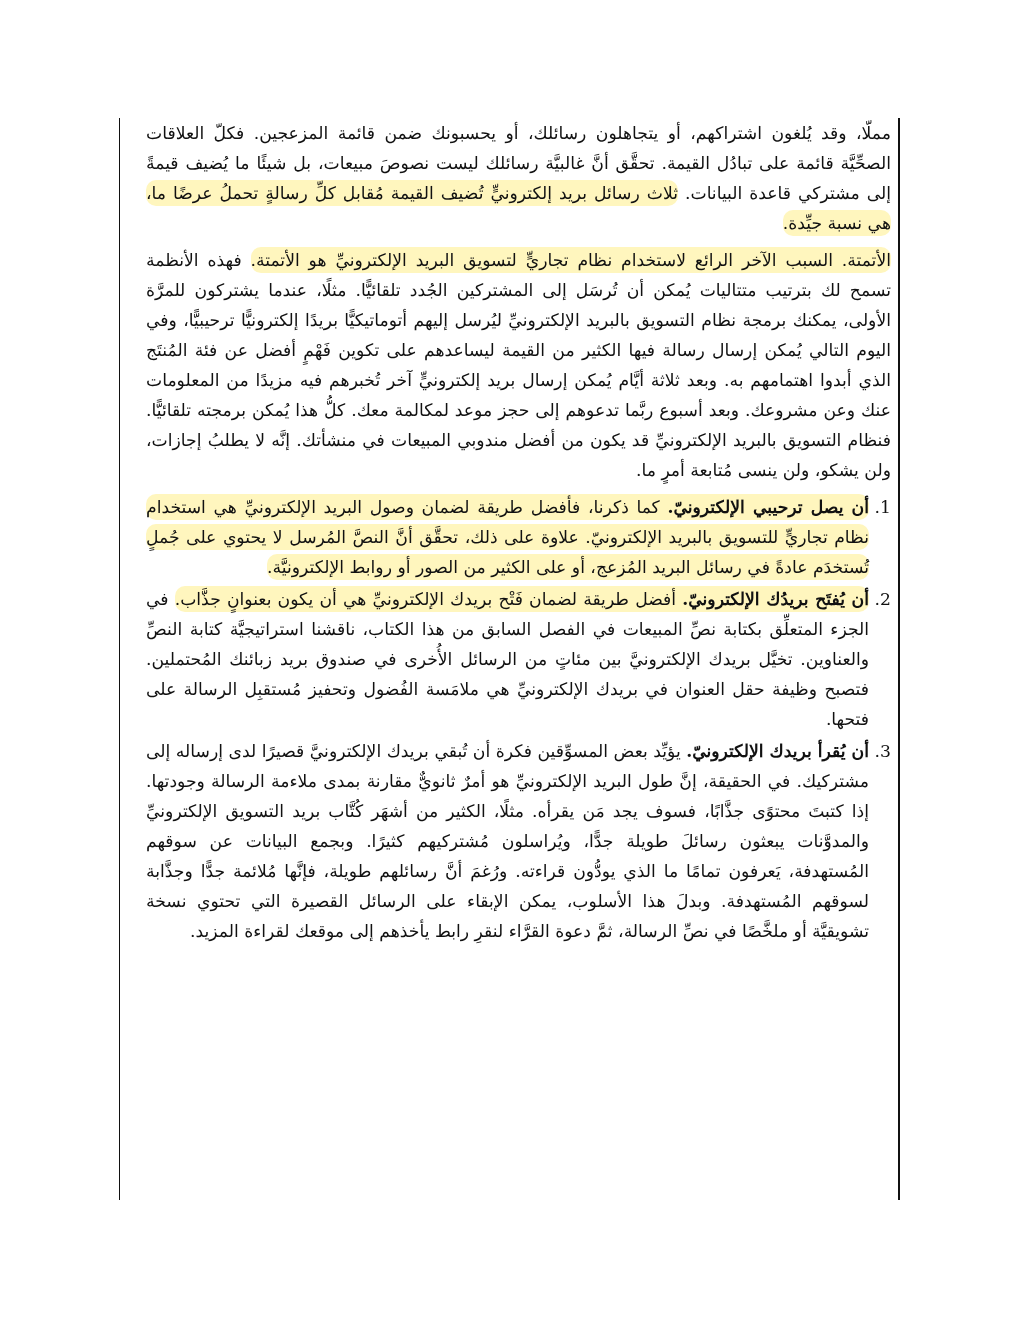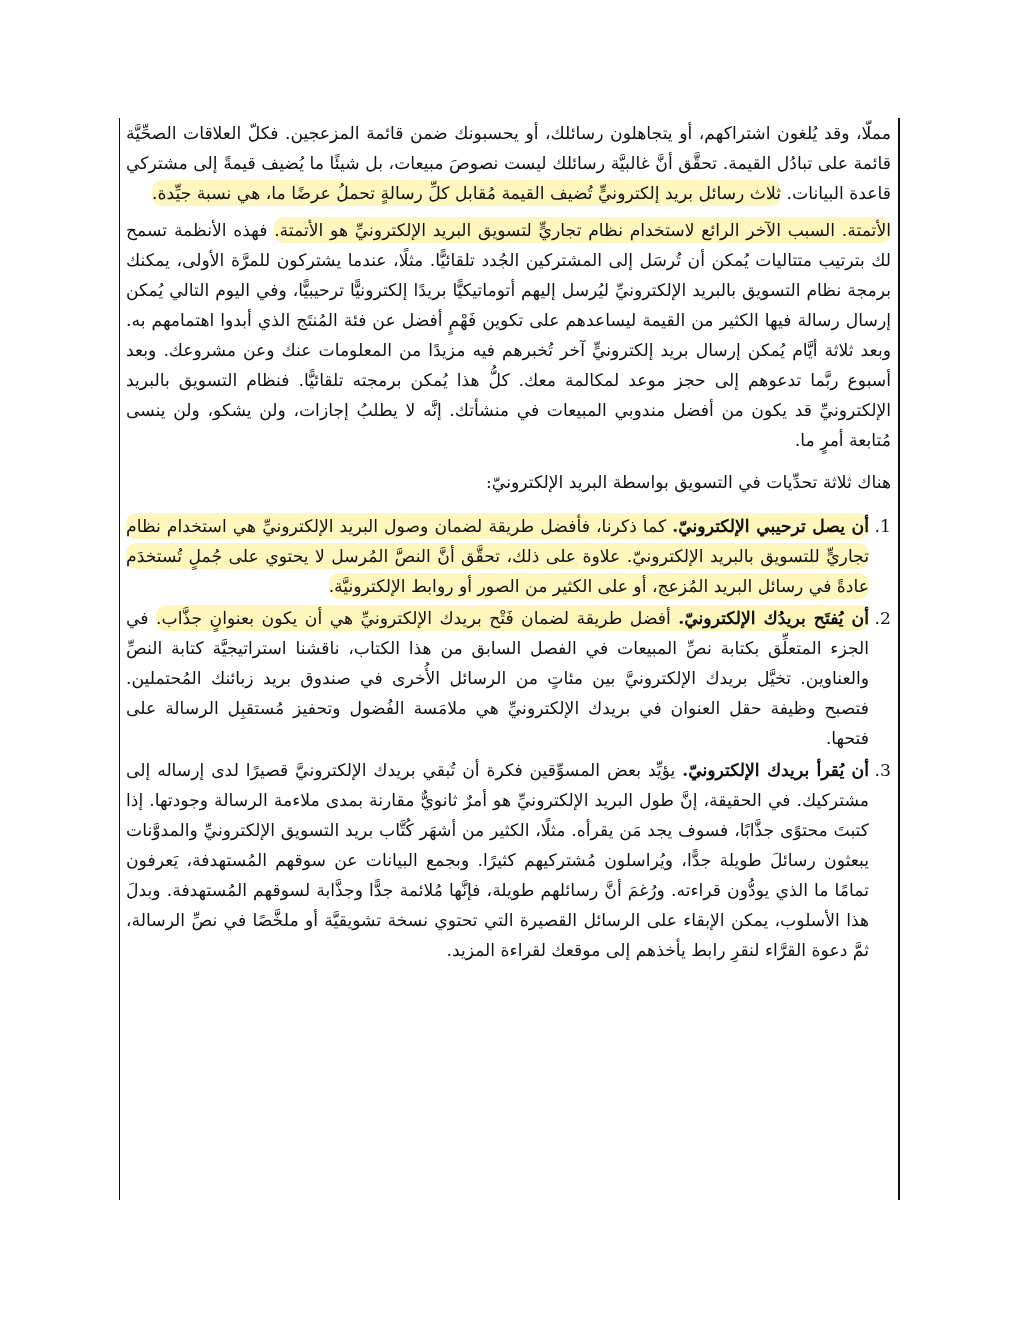--- a/index.html
+++ b/index.html
@@ -3,21 +3,21 @@
   <meta charset="utf-8">
   <style>
     html, body { margin: 0; padding: 0; background: #ffffff; }
     body { width: 1020px; height: 1320px; position: relative; overflow: hidden; }
     .page {
       position: absolute; left: 119px; top: 118px; width: 781px; height: 1082px;
       border-left: 1.5px solid #111; border-right: 2px solid #111;
       box-sizing: border-box;
     }
     .content {
-      position: absolute; left: 6px; right: 7px; top: 0;
+      position: absolute; left: 26px; right: 7px; top: 0;
       direction: rtl; text-align: justify;
       font-family: "DejaVu Serif", serif;
       font-size: 17.2px; line-height: 30px; color: #111;
     }
     p { margin: 0; }
     .para { margin-bottom: 7px; text-align-last: right; }
     .intro { margin: 12px 0 14px 0; }
     .hl { background: #fff6be; border-radius: 10px; padding: 3px 0; box-decoration-break: clone; -webkit-box-decoration-break: clone; }
     .runin { font-weight: normal; }
     ol { list-style: none; margin: 0; padding: 0; }
@@ -28,21 +28,20 @@
 </head>
 <body>
 
 <div class="page">
   <div class="content">
 
     <p class="para"><span>مملّا، وقد يُلغون اشتراكهم، أو يتجاهلون رسائلك، أو يحسبونك ضمن قائمة المزعجين. فكلّ العلاقات الصحِّيَّة قائمة على تبادُل القيمة. تحقَّق أنَّ غالبيَّة رسائلك ليست نصوصَ مبيعات، بل شيئًا ما يُضيف قيمةً إلى مشتركي قاعدة البيانات. </span><span class="hl">ثلاث رسائل بريد إلكترونيٍّ تُضيف القيمة مُقابل كلِّ رسالةٍ تحملُ عرضًا ما، هي نسبة جيِّدة.</span></p>
 
     <p class="para"><span class="hl"><span class="runin">الأتمتة.</span><span> السبب الآخر الرائع لاستخدام نظام تجاريٍّ لتسويق البريد الإلكترونيِّ هو الأتمتة.</span></span><span> فهذه الأنظمة تسمح لك بترتيب متتاليات يُمكن أن تُرسَل إلى المشتركين الجُدد تلقائيًّا. مثلًا، عندما يشتركون للمرَّة الأولى، يمكنك برمجة نظام التسويق بالبريد الإلكترونيِّ ليُرسل إليهم أتوماتيكيًّا بريدًا إلكترونيًّا ترحيبيًّا، وفي اليوم التالي يُمكن إرسال رسالة فيها الكثير من القيمة ليساعدهم على تكوين فَهْمٍ أفضل عن فئة المُنتَج الذي أبدوا اهتمامهم به. وبعد ثلاثة أيَّام يُمكن إرسال بريد إلكترونيٍّ آخر تُخبرهم فيه مزيدًا من المعلومات عنك وعن مشروعك. وبعد أسبوع ربَّما تدعوهم إلى حجز موعد لمكالمة معك. كلُّ هذا يُمكن برمجته تلقائيًّا. فنظام التسويق بالبريد الإلكترونيِّ قد يكون من أفضل مندوبي المبيعات في منشأتك. إنَّه لا يطلبُ إجازات، ولن يشكو، ولن ينسى مُتابعة أمرٍ ما.</span></p>
 
-    <p class="intro">هناك ثلاثة تحدِّيات في التسويق بواسطة البريد الإلكترونيّ:</p>
 
     <ol>
       <li>
         <span class="num">1.</span>
         <span class="hl"><span class="lead">أن يصل ترحيبي الإلكترونيّ.</span><span> كما ذكرنا، فأفضل طريقة لضمان وصول البريد الإلكترونيِّ هي استخدام نظام تجاريٍّ للتسويق بالبريد الإلكترونيّ. علاوة على ذلك، تحقَّق أنَّ النصَّ المُرسل لا يحتوي على جُملٍ تُستخدَم عادةً في رسائل البريد المُزعج، أو على الكثير من الصور أو روابط الإلكترونيَّة.</span></span>
       </li>
       <li>
         <span class="num">2.</span>
         <span class="hl"><span class="lead">أن يُفتَح بريدُك الإلكترونيّ.</span><span> أفضل طريقة لضمان فَتْح بريدك الإلكترونيِّ هي أن يكون بعنوانٍ جذَّاب.</span></span><span> في الجزء المتعلِّق بكتابة نصِّ المبيعات في الفصل السابق من هذا الكتاب، ناقشنا استراتيجيَّة كتابة النصِّ والعناوين. تخيَّل بريدك الإلكترونيَّ بين مئاتٍ من الرسائل الأُخرى في صندوق بريد زبائنك المُحتملين. فتصبح وظيفة حقل العنوان في بريدك الإلكترونيِّ هي ملامَسة الفُضول وتحفيز مُستقبِل الرسالة على فتحها.</span>
       </li>

